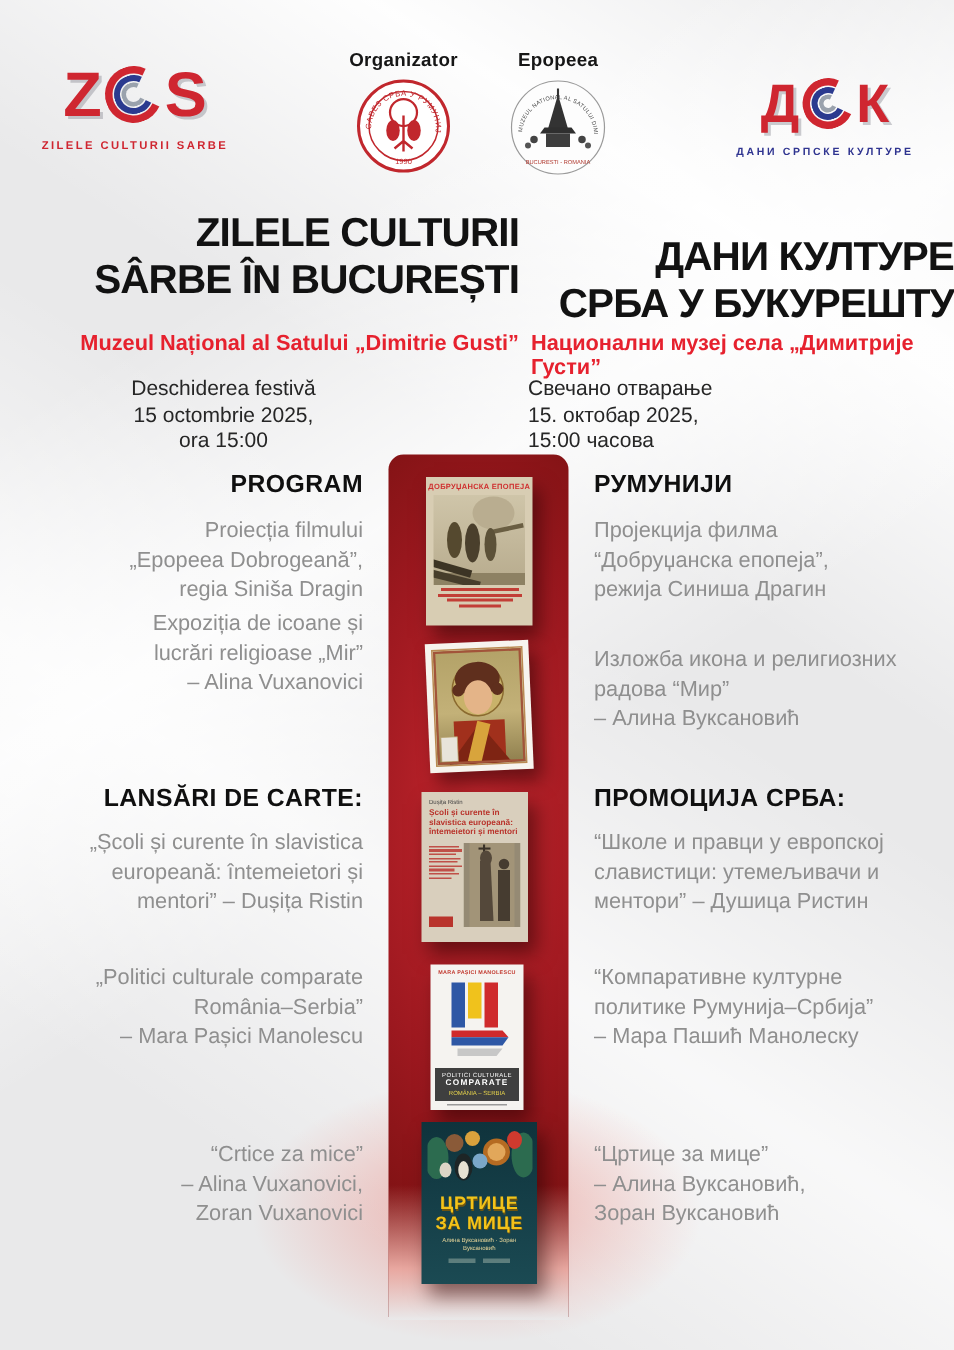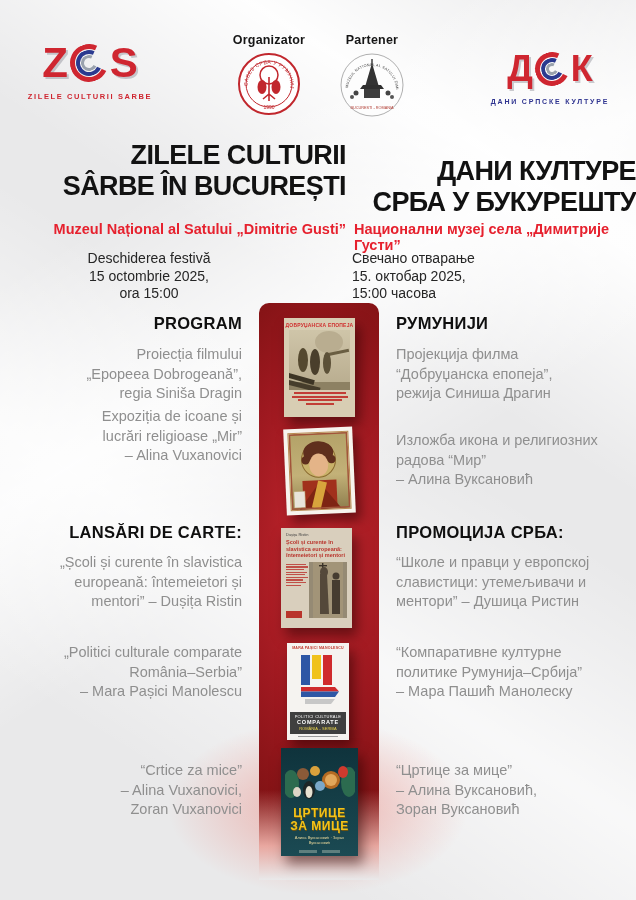--- a/index.html
+++ b/index.html
@@ -78,21 +78,21 @@
   .pol{left:287px;top:643px;width:62px;height:97px;background:#f5f3f0;display:flex;flex-direction:column;padding:3px;box-sizing:border-box;}
   .pol-author{font-size:3.6px;color:#c23a30;font-weight:bold;text-align:center;letter-spacing:.2px;}
   .pol-logo{flex:1;display:flex;align-items:center;justify-content:center;}
   .pol-band{background:#3f3f3f;color:#fff;text-align:center;padding:2px 1px 2.5px;}
   .pol-b1{font-size:4px;letter-spacing:.3px;}
   .pol-b2{font-size:5.5px;font-weight:bold;letter-spacing:.8px;}
   .pol-b3{font-size:4px;color:#e8d44c;margin-top:1px;}
   .pol-foot{display:flex;justify-content:center;margin-top:2px;}
   .pol-foot span{width:40px;height:1.5px;background:#9a9a9a;display:block;}
   .crt{left:281px;top:748px;width:77px;height:108px;background:linear-gradient(180deg,#0f333c,#1b4a53);
-       text-align:center;padding:16px 3px;box-sizing:border-box;}
+       text-align:center;padding:4px 3px;box-sizing:border-box;}
   .crt-title{margin-top:1px;color:#f3c319;font-size:12px;font-weight:bold;line-height:1.05;letter-spacing:.5px;
              text-shadow:.5px 1px 0 #6e5510;}
   .crt-authors{margin-top:3px;color:#e8d79a;font-size:4px;}
   .crt-foot{margin-top:5px;display:flex;justify-content:center;gap:5px;align-items:center;}
   .crt-foot span{width:18px;height:3px;background:rgba(220,230,210,.35);display:block;}
 </style>
 </head>
 <body>
 
 <div class="poster">
@@ -130,21 +130,21 @@
       </text>
       <circle cx="32" cy="23" r="9" fill="none" stroke="#c1272d" stroke-width="1.5"></circle>
       <ellipse cx="25" cy="35" rx="4.5" ry="7" fill="#c1272d"></ellipse>
       <ellipse cx="39" cy="35" rx="4.5" ry="7" fill="#c1272d"></ellipse>
       <path d="M32 42 V25 M32 42 l-6 5 M32 42 l6 5 M32 42 v7" stroke="#c1272d" stroke-width="1.6" fill="none"></path>
       <text x="32" y="57" font-size="5" fill="#c1272d" text-anchor="middle">1990</text>
     </svg>
   </div>
 
   <div class="partner-block">
-    <div class="block-label">Partener</div>
+    <div class="block-label">Epopeea</div>
     <svg class="seal" width="66" height="66" viewBox="0 0 66 66">
       <circle cx="33" cy="33" r="31" fill="#fdfdfd" stroke="#9a9a9a" stroke-width="0.8"></circle>
       <defs>
           <path id="musring" d="M 9 38 A 24 24 0 1 1 57 38" fill="none"></path>
         </defs>
       <text font-size="3.8" fill="#4a4a4a" letter-spacing="0.2">
         <textPath href="#musring" startOffset="2">MUZEUL NATIONAL AL SATULUI DIMITRIE GUSTI</textPath>
       </text>
       <rect x="32.3" y="7" width="1.4" height="6" fill="#333"></rect>
       <polygon points="33,11 26,35 40,35" fill="#333"></polygon>

